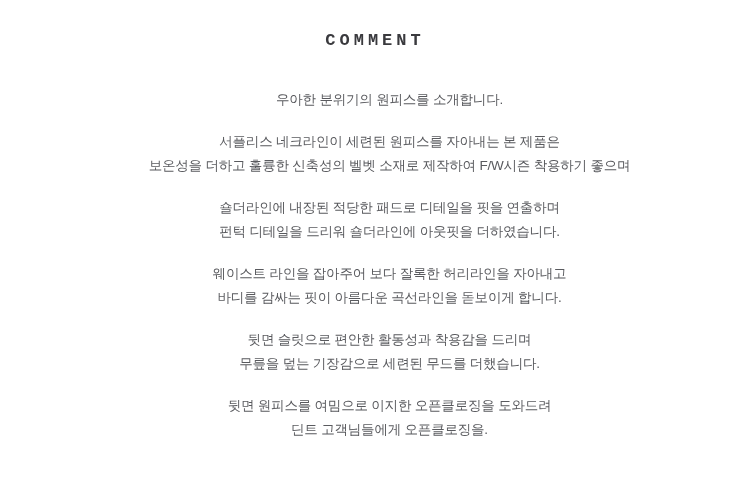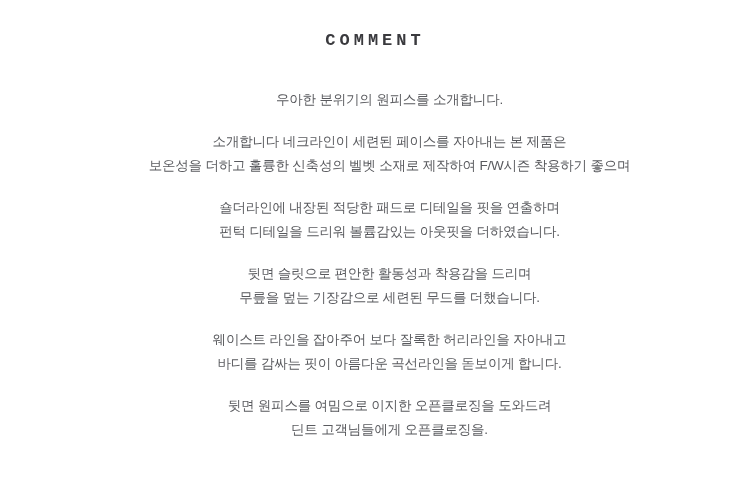--- a/index.html
+++ b/index.html
@@ -42,19 +42,19 @@
     margin-bottom: 0;
   }
 </style>
 </head>
 <body>
 
 <div class="comment-section">
   <div class="comment-title">COMMENT</div>
   <div class="comment-body">
       <p class="paragraph"><span>우아한 분위기의 원피스를 소개합니다.</span></p>
-      <p class="paragraph"><span>소개합니다 네크라인이 세련된 페이스를 자아내는 본 제품은</span><br><span>보온성을 더하고 훌륭한 신축성의 벨벳 소재로 제작하여 F/W시즌 착용하기 좋으며</span><br></p>
-      <p class="paragraph"><span>숄더라인에 내장된 적당한 패드로 디테일을 핏을 연출하며</span><br><span>펀턱 디테일을 드리워 볼륨감있는 아웃핏을 더하였습니다.</span></p>
+      <p class="paragraph"><span>서플리스 네크라인이 세련된 원피스를 자아내는 본 제품은</span><br><span>보온성을 더하고 훌륭한 신축성의 벨벳 소재로 제작하여 F/W시즌 착용하기 좋으며</span><br></p>
+      <p class="paragraph"><span>숄더라인에 내장된 적당한 패드로 디테일을 핏을 연출하며</span><br><span>펀턱 디테일을 드리워 숄더라인에 아웃핏을 더하였습니다.</span></p>
+      <p class="paragraph"><span>웨이스트 라인을 잡아주어 보다 잘록한 허리라인을 자아내고</span><br><span>바디를 감싸는 핏이 아름다운 곡선라인을 돋보이게 합니다.</span></p>
       <p class="paragraph"><span>뒷면 슬릿으로 편안한 활동성과 착용감을 드리며</span><br><span>무릎을 덮는 기장감으로 세련된 무드를 더했습니다.</span></p>
-      <p class="paragraph"><span>웨이스트 라인을 잡아주어 보다 잘록한 허리라인을 자아내고</span><br><span>바디를 감싸는 핏이 아름다운 곡선라인을 돋보이게 합니다.</span></p>
       <p class="paragraph"><span>뒷면 원피스를 여밈으로 이지한 오픈클로징을 도와드려</span><br><span>딘트 고객님들에게 오픈클로징을.</span></p>
     </div>
 </div>
 
 </body></html>

